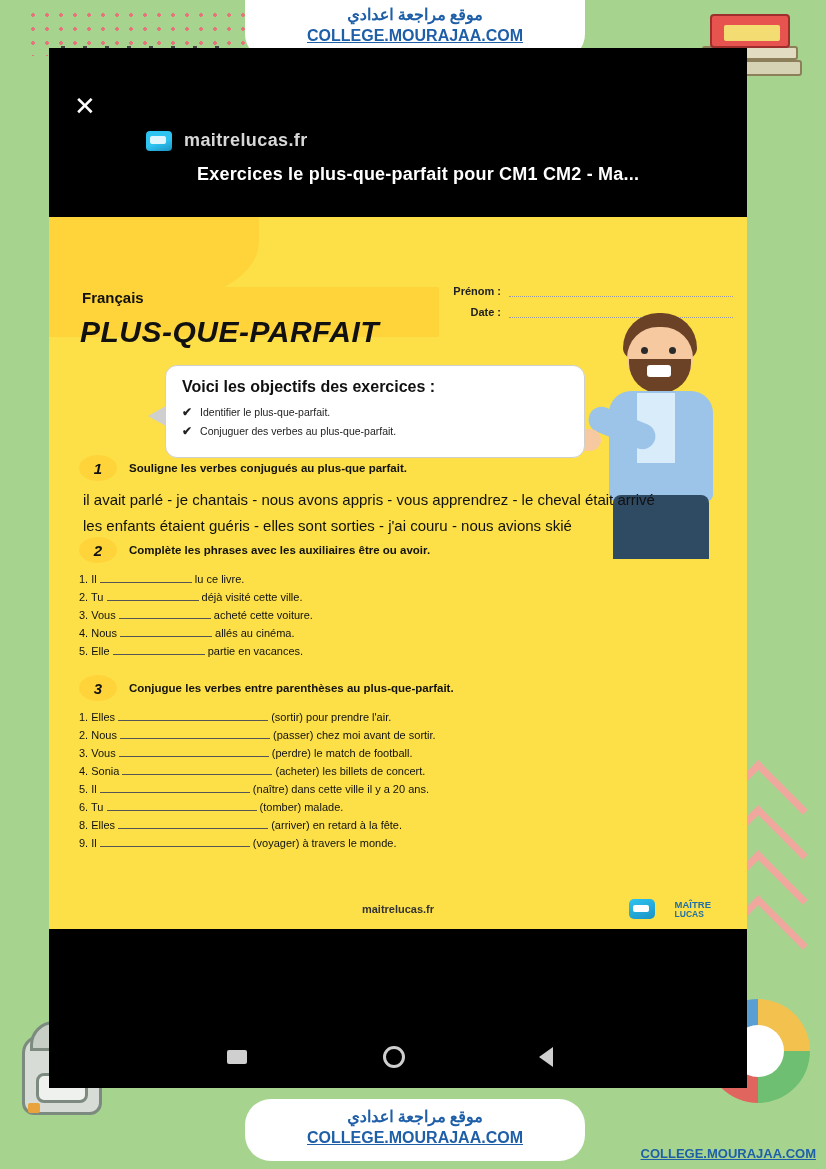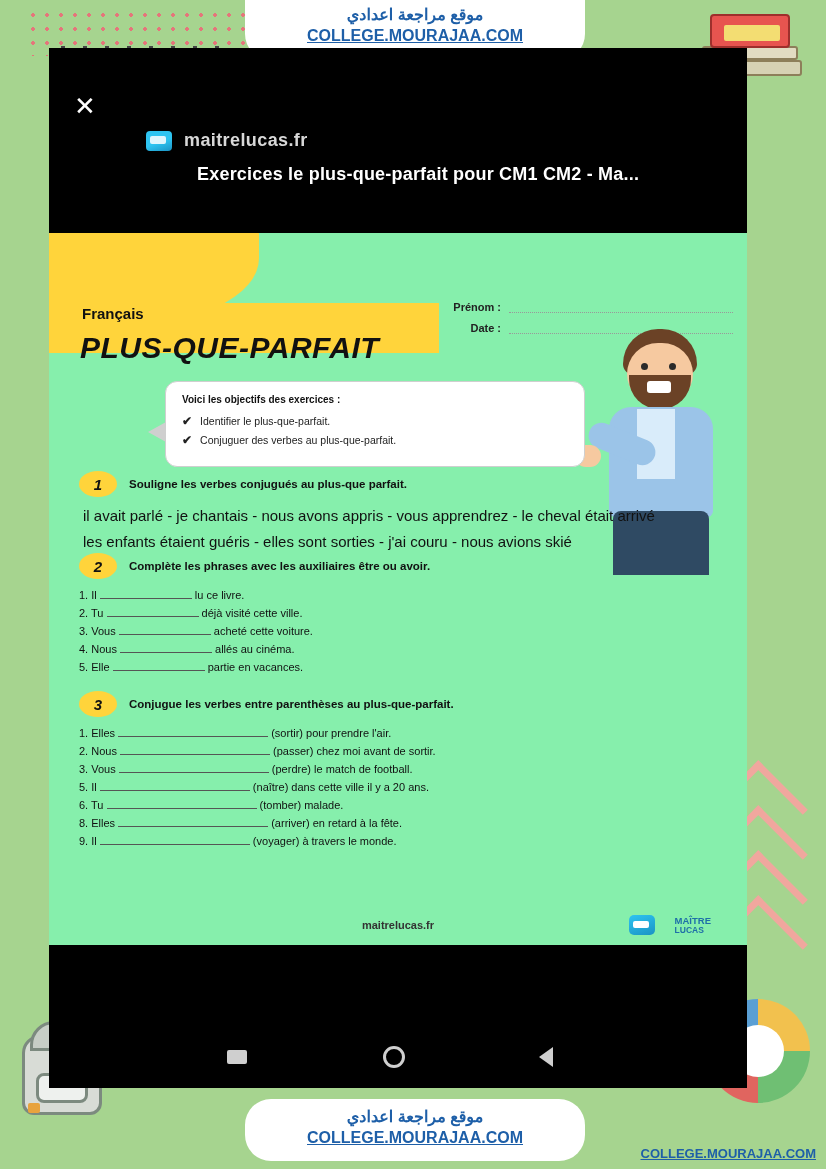--- a/index.html
+++ b/index.html
@@ -23,21 +23,21 @@
     width: 180px; height: 14px;
     background-image: radial-gradient(#444 2px, transparent 2px);
     background-size: 22px 14px;
   }
   
   .top-banner {
     position: absolute; left: 245px; top: 0; width: 340px; height: 60px;
     background: #fff; border-bottom-left-radius: 26px; border-bottom-right-radius: 26px;
     text-align: center; padding-top: 5px;
   }
-  .banner-ar { color: #1e5fa8; font-size: 16px; font-weight: bold; direction: rtl; }
+  .banner-ar { color: #1e5fa8; font-size: 16px; font-weight: bold; direction: rtl; font-family: Liberation Serif, serif; }
   .banner-url { color: #1e5fa8; font-size: 16px; font-weight: bold; text-decoration: underline; margin-top: 3px; }
 
   
   .bottom-banner {
     position: absolute; left: 245px; bottom: 8px; width: 340px; height: 62px;
     background: #fff; border-radius: 26px;
     text-align: center; padding-top: 8px;
   }
   .corner-url {
     position: absolute; right: 10px; bottom: 8px;
@@ -66,22 +66,22 @@
   }
   .site-name { font-size: 18px; font-weight: bold; color: #d8d8d8; letter-spacing: .4px; }
   .page-title {
     position: absolute; left: 148px; top: 116px; right: 10px;
     font-size: 18px; font-weight: bold; color: #fff; letter-spacing: .2px;
     white-space: nowrap; overflow: hidden;
   }
 
   
   .sheet {
-    position: absolute; left: 0; top: 185px; width: 698px; height: 712px;
-    background: #86efac; overflow: hidden;
+    position: absolute; left: 0; top: 169px; width: 698px; height: 712px;
+    background: #fde047; overflow: hidden;
   }
   .yellow-blob {
     position: absolute; left: -40px; top: -26px; width: 250px; height: 120px;
     background: #ffd43b; border-radius: 0 0 60% 45%;
   }
   .yellow-strip {
     position: absolute; left: -10px; top: 70px; width: 400px; height: 50px;
     background: #ffd43b;
   }
   .sheet-subject {
@@ -95,21 +95,21 @@
   .field-block { position: absolute; right: 14px; top: 68px; width: 290px; font-size: 11px; color: #222; }
   .field-row { display: flex; align-items: center; gap: 8px; margin-bottom: 9px; }
   .field-label { font-weight: bold; width: 58px; text-align: right; }
   .field-line { flex: 1; border-bottom: 1px dotted #999; height: 12px; }
 
   .objectives {
     position: absolute; left: 116px; top: 148px; width: 420px;
     border: 1px solid #cfcfcf; border-radius: 12px; background: #fff;
     padding: 12px 16px 14px 16px;
   }
-  .objectives h4 { font-size: 10px; margin-bottom: 9px; color: #111; }
+  .objectives h4 { font-size: 16px; margin-bottom: 9px; color: #111; }
   .obj-item { display: flex; gap: 8px; font-size: 10.5px; color: #222; margin-bottom: 5px; align-items: center; }
   .check { font-weight: bold; font-size: 12px; }
 
   
   .teacher { position: absolute; right: 6px; top: 82px; width: 150px; height: 260px; }
   .t-hair { position:absolute; left:32px; top:14px; width:74px; height:46px; background:#6b4226; border-radius:38px 38px 12px 12px; }
   .t-face { position:absolute; left:36px; top:28px; width:66px; height:62px; background:#f6c9a0; border-radius:32px; }
   .t-beard { position:absolute; left:38px; top:60px; width:62px; height:34px; background:#6b4226; border-radius:0 0 30px 30px; }
   .t-mouth { position:absolute; left:56px; top:66px; width:24px; height:12px; background:#fff; border-radius:3px; }
   .t-eye { position:absolute; top:48px; width:7px; height:7px; background:#2b2b2b; border-radius:50%; }
@@ -329,20 +329,25 @@
         <span>2. Nous</span>
         <span class="blank-l"></span>
         <span>(passer) chez moi avant de sortir.</span>
       </div>
       <div class="ex-item">
         <span>3. Vous</span>
         <span class="blank-l"></span>
         <span>(perdre) le match de football.</span>
       </div>
       <div class="ex-item">
+        <span>4. Sonia</span>
+        <span class="blank-l"></span>
+        <span>(acheter) les billets de concert.</span>
+      </div>
+      <div class="ex-item">
         <span>5. Il</span>
         <span class="blank-l"></span>
         <span>(naître) dans cette ville il y a 20 ans.</span>
       </div>
       <div class="ex-item">
         <span>6. Tu</span>
         <span class="blank-l"></span>
         <span>(tomber) malade.</span>
       </div>
       <div class="ex-item">

